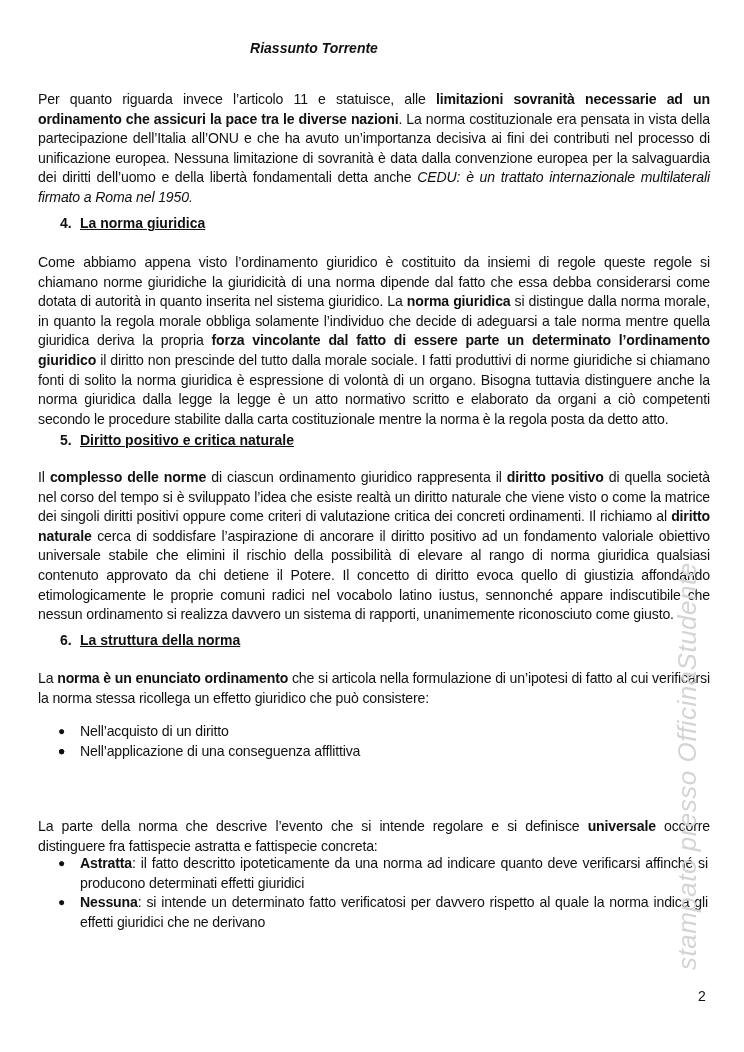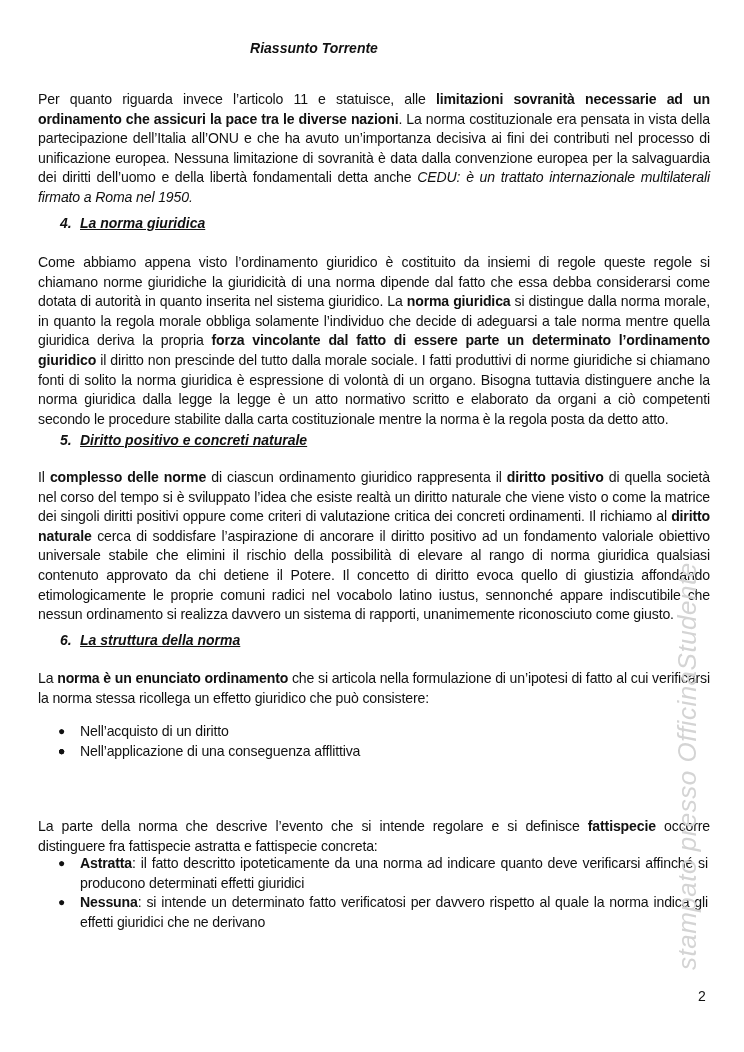--- a/index.html
+++ b/index.html
@@ -11,21 +11,21 @@
     position: absolute; left: 0; width: 628px; top: 40px;
     text-align: center; font-weight: bold; font-style: italic; font-size: 14px;
     margin: 0;
   }
   .para {
     position: absolute; left: 36px; width: 672px; margin: 2px;
     font-size: 14.1px; line-height: 19.6px; text-align: justify;
     letter-spacing: -0.15px;
   }
   .heading {
-    position: absolute; left: 60px; margin: 0; font-size: 14px; font-style: italic;
+    position: absolute; left: 60px; margin: 0; font-size: 14px; 
   }
   .heading .num { display: inline-block; width: 20px; }
   .heading .txt { text-decoration: underline; }
   b { font-weight: bold; }
   .list { position: absolute; left: 36px; width: 672px; margin: 0; padding: 0; list-style: none;
     font-size: 14.1px; line-height: 19.6px; letter-spacing: -0.15px; }
   .list li { position: relative; padding-left: 44px; text-align: justify; }
   .list li .bullet { position: absolute; left: 22px; top: 0; font-size: 12px; }
   .watermark {
     position: absolute; left: 672px; top: 970px;
@@ -39,36 +39,36 @@
 <body>
 
 <h1 class="doc-title">Riassunto Torrente</h1>
 
 <p class="para" style="top:88px;"><span>Per quanto riguarda invece l’articolo 11 e statuisce, alle </span><b>limitazioni sovranità necessarie ad un ordinamento che assicuri la pace tra le diverse nazioni</b><span>. La norma costituzionale era pensata in vista della partecipazione dell’Italia all’ONU e che ha avuto un’importanza decisiva ai fini dei contributi nel processo di unificazione europea. Nessuna limitazione di sovranità è data dalla convenzione europea per la salvaguardia dei diritti dell’uomo e della libertà fondamentali detta anche </span><i>CEDU: è un trattato internazionale multilaterali firmato a Roma nel 1950.</i></p>
 
 <h2 class="heading" style="top:215px;"><span class="num">4.</span><span class="txt">La norma giuridica</span></h2>
 
 <p class="para" style="top:251px;"><span>Come abbiamo appena visto l’ordinamento giuridico è costituito da insiemi di regole queste regole si chiamano norme giuridiche la giuridicità di una norma dipende dal fatto che essa debba considerarsi come dotata di autorità in quanto inserita nel sistema giuridico. La </span><b>norma giuridica</b><span> si distingue dalla norma morale, in quanto la regola morale obbliga solamente l’individuo che decide di adeguarsi a tale norma mentre quella giuridica deriva la propria </span><b>forza vincolante dal fatto di essere parte un determinato l’ordinamento giuridico</b><span> il diritto non prescinde del tutto dalla morale sociale. I fatti produttivi di norme giuridiche si chiamano fonti di solito la norma giuridica è espressione di volontà di un organo. Bisogna tuttavia distinguere anche la norma giuridica dalla legge la legge è un atto normativo scritto e elaborato da organi a ciò competenti secondo le procedure stabilite dalla carta costituzionale mentre la norma è la regola posta da detto atto.</span></p>
 
-<h2 class="heading" style="top:432px;"><span class="num">5.</span><span class="txt">Diritto positivo e concreti naturale</span></h2>
+<h2 class="heading" style="top:432px;"><span class="num">5.</span><span class="txt">Diritto positivo e critica naturale</span></h2>
 
 <p class="para" style="top:466px;"><span>Il </span><b>complesso delle norme</b><span> di ciascun ordinamento giuridico rappresenta il </span><b>diritto positivo</b><span> di quella società nel corso del tempo si è sviluppato l’idea che esiste realtà un diritto naturale che viene visto o come la matrice dei singoli diritti positivi oppure come criteri di valutazione critica dei concreti ordinamenti. Il richiamo al </span><b>diritto naturale</b><span> cerca di soddisfare l’aspirazione di ancorare il diritto positivo ad un fondamento valoriale obiettivo universale stabile che elimini il rischio della possibilità di elevare al rango di norma giuridica qualsiasi contenuto approvato da chi detiene il Potere. Il concetto di diritto evoca quello di giustizia affondando etimologicamente le proprie comuni radici nel vocabolo latino iustus, sennonché appare indiscutibile che nessun ordinamento si realizza davvero un sistema di rapporti, unanimemente riconosciuto come giusto.</span></p>
 
 <h2 class="heading" style="top:632px;"><span class="num">6.</span><span class="txt">La struttura della norma</span></h2>
 
 <p class="para" style="top:667px;"><span>La </span><b>norma è un enunciato ordinamento</b><span> che si articola nella formulazione di un’ipotesi di fatto al cui verificarsi la norma stessa ricollega un effetto giuridico che può consistere:</span></p>
 
 <ul class="list" style="top:722px;">
   <li><span class="bullet">●</span><span>Nell’acquisto di un diritto</span></li>
   <li><span class="bullet">●</span></li>
   <li><span class="bullet">●</span></li>
   <li><span class="bullet">●</span><span>Nell’applicazione di una conseguenza afflittiva</span></li>
 </ul>
 
-<p class="para" style="top:815px;"><span>La parte della norma che descrive l’evento che si intende regolare e si definisce </span><b>fattispecie</b><span> occorre distinguere fra fattispecie astratta e fattispecie concreta:</span></p>
+<p class="para" style="top:815px;"><span>La parte della norma che descrive l’evento che si intende regolare e si definisce </span><b>universale</b><span> occorre distinguere fra fattispecie astratta e fattispecie concreta:</span></p>
 
 <ul class="list" style="top:854px;">
   <li><span class="bullet">●</span><b>Astratta</b><span>: il fatto descritto ipoteticamente da una norma ad indicare quanto deve verificarsi affinché si producono determinati effetti giuridici</span></li>
   <li><span class="bullet">●</span><b>Nessuna</b><span>: si intende un determinato fatto verificatosi per davvero rispetto al quale la norma indica gli effetti giuridici che ne derivano</span></li>
 </ul>
 
 <div class="watermark">stampato presso OfficinaStudente</div>
 
 <p class="page-number">2</p>
 

